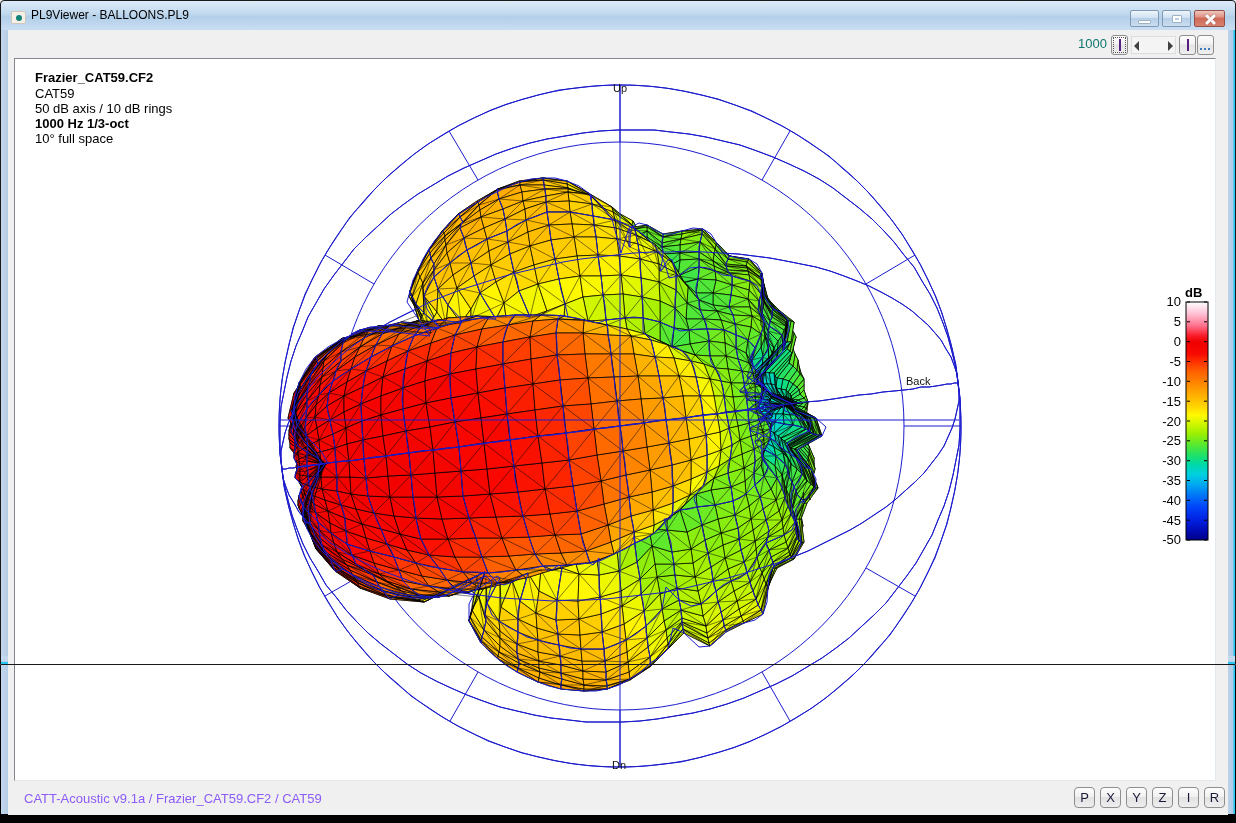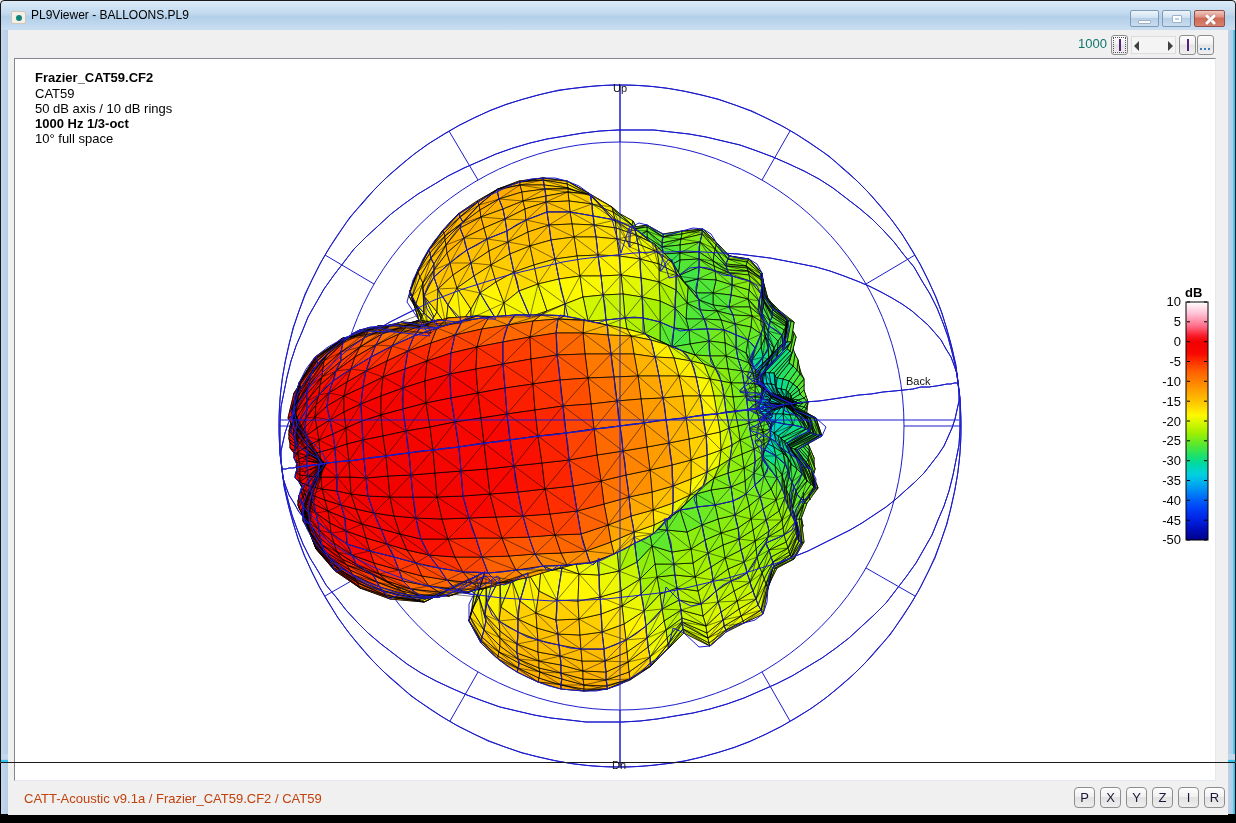--- a/index.html
+++ b/index.html
@@ -1,15 +1,15 @@
 <!DOCTYPE html>
 <html><head><meta charset="utf-8"><style>
 *{margin:0;padding:0;box-sizing:border-box}
 html,body{width:1236px;height:823px;overflow:hidden;background:#000;font-family:"Liberation Sans",sans-serif}
-#win{position:absolute;left:0;top:0;width:1236px;height:763px;background:#f0f0f0}
+#win{position:absolute;left:0;top:0;width:1236px;height:665px;background:#f0f0f0}
 #frame{position:absolute;inset:0;border:1px solid #1a1a1a;border-radius:4px 4px 0 0;pointer-events:none}
 #tb{position:absolute;left:1px;top:1px;width:1234px;height:29px;background:linear-gradient(#dcebf8,#c0d8ee 45%,#b2cfe9 55%,#cadef2);border-radius:3px 3px 0 0}
 #lfr{position:absolute;left:1px;top:30px;width:7px;height:784px;background:linear-gradient(90deg,#c3d7ec,#b4cde6)}
 #rfr{position:absolute;right:1px;top:30px;width:8px;height:784px;background:linear-gradient(90deg,#bed5eb,#b0cce6 70%,#29c5f2 88%,#29c5f2)}
 #bfr{position:absolute;left:1px;bottom:1px;width:1234px;height:8px;background:linear-gradient(#c2d8ee 0 62%,#b5cfe7 62% 75%,#29c5f2 75%)}
 #client{position:absolute;left:8px;top:30px;width:1220px;height:785px;background:#f0f0f0}
 #ttl{position:absolute;left:31px;top:8px;font-size:12px;color:#000}
 #icon{position:absolute;left:11px;top:11px;width:15px;height:13px;border:1px solid #cfc7b8;border-radius:2px;background:#f4f0e8}
 #icon i{position:absolute;left:4px;top:3px;width:6px;height:6px;background:#13837a;border-radius:3px}
 .wb{position:absolute;top:10px;height:17px;border:1px solid #7e9ab5;border-radius:2px;background:linear-gradient(#eef5fb,#cfe1f2 45%,#b6cfe6 50%,#cbdef0)}
@@ -30,21 +30,21 @@
 #t1 b,#t2 b{position:absolute;left:7px;top:3px;width:2px;height:12px;background:#58207e}
 #scr{position:absolute;left:1131px;top:36px;width:45px;height:18px;background:#f4f4f4;border:1px solid #dcdcdc}
 #scr s{position:absolute;top:4px;border:5px solid transparent;text-decoration:none}
 #scr .al{left:2px;border-right-color:#404040;border-left-width:0}
 #scr .ar{right:2px;border-left-color:#404040;border-right-width:0}
 #t2{left:1179px;width:17px}
 #t3{left:1197px;width:17px}
 #t3 b{position:absolute;left:2px;top:12px;width:11px;height:2px;background:repeating-linear-gradient(90deg,#3a7abd 0 2px,transparent 2px 4px)}
 #canvas{position:absolute;left:14px;top:58px;width:1202px;height:723px;background:#fff;border-top:1px solid #828790;border-left:1px solid #828790;border-right:1px solid #e3e9ef;border-bottom:1px solid #e3e9ef}
 #status{position:absolute;left:8px;top:781px;width:1220px;height:34px;background:#f0f0f0;font-size:13px}
-#status span{position:absolute;left:16px;top:10px;color:#c2410c}
+#status span{position:absolute;left:16px;top:10px;color:#8b5cf6}
 .sb{position:absolute;top:6px;width:21px;height:21px;border:1px solid #8e8e8e;border-radius:4px;background:linear-gradient(#fdfdfd,#f1f1f1 45%,#e2e2e2 50%,#eeeeee);font-size:13px;color:#1a1a3a;text-align:center;line-height:19px}
 </style></head><body>
 <div id="win">
  <div id="tb"></div>
  <div id="lfr"></div>
     <div id="rfr"></div>
     <div id="bfr"></div>
  <div id="client"></div>
  <div id="icon">
       <i></i>

